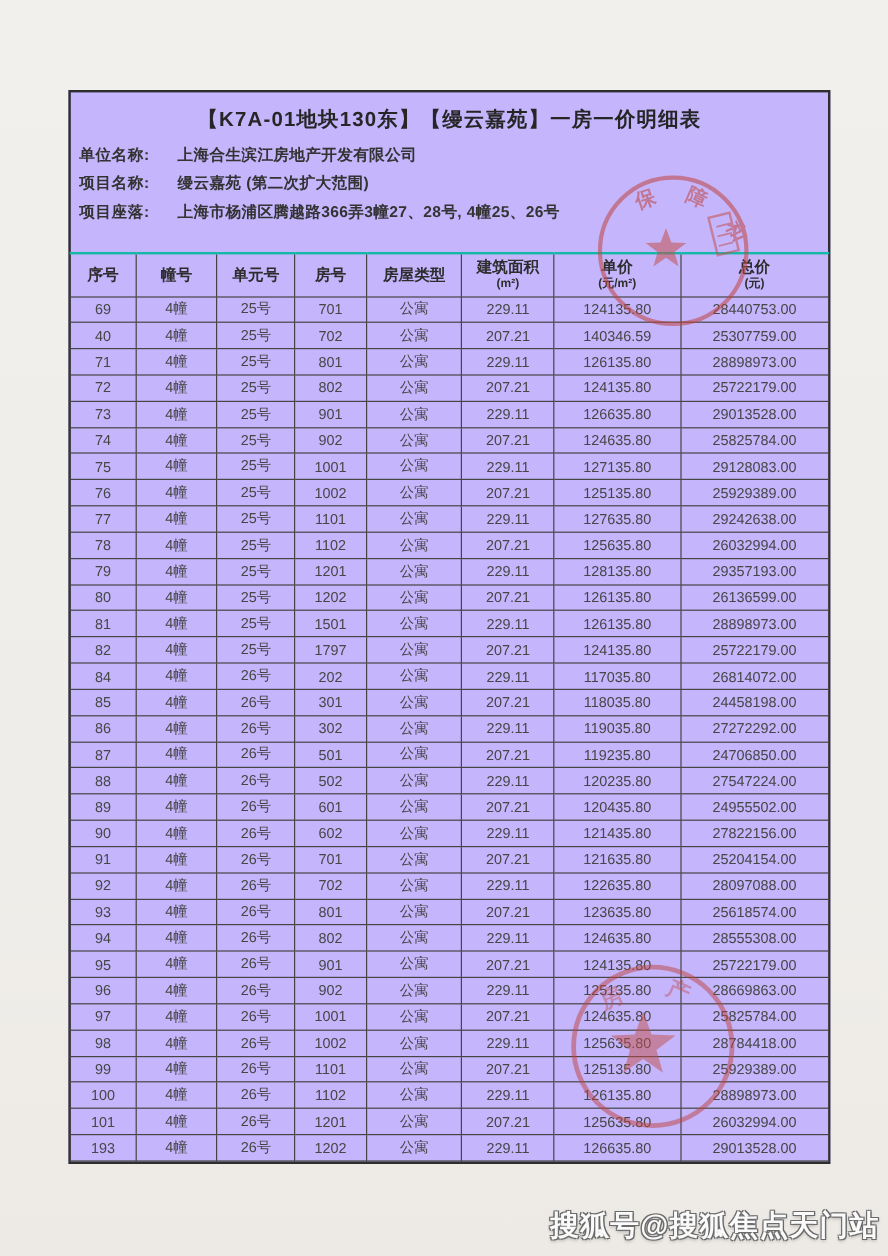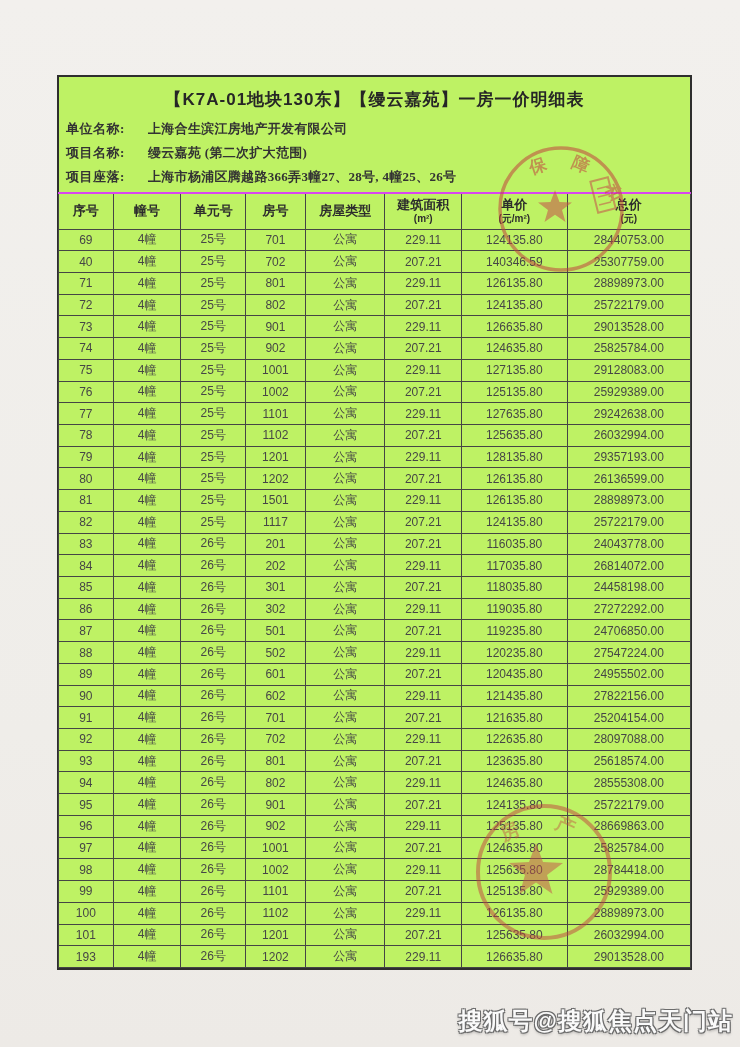--- a/index.html
+++ b/index.html
@@ -6,46 +6,46 @@
   html,body { width:740px; height:1047px; }
   body {
     position:relative;
     background:linear-gradient(180deg,#f2f0ed 0%,#efede9 70%,#edeae6 100%);
     font-family:"Liberation Sans","DejaVu Sans",sans-serif;
     color:#3f3f3f;
     overflow:hidden;
   }
   .doc-box {
     position:absolute; left:57px; top:75px; width:635px; height:895px;
-    background:#bef264;
+    background:#c4b5fd;
     border:2px solid #2e2e2e;
     display:flex; flex-direction:column;
   }
   .doc-title {
     height:38px; display:flex; align-items:center; justify-content:center;
     font-size:17px; font-weight:bold; color:#262626; letter-spacing:1px;
     padding-top:6px;
   }
-  .info-block { padding:2px 0 3px 7px;font-family:Liberation Serif, serif; }
+  .info-block { padding:2px 0 21px 7px; }
   .info-line {
     display:flex; align-items:center; height:24px;
     font-size:13px; font-weight:bold; color:#333;
   }
   .info-label { flex:0 0 82px; letter-spacing:0.5px; }
   .info-value { letter-spacing:0.3px; }
   table.price-table {
     width:calc(100% + 2px); margin-left:-1px;
     border-collapse:collapse; table-layout:fixed; flex:1;
   }
   .price-table th, .price-table td {
     border:1px solid #454545; text-align:center; vertical-align:middle;
     overflow:hidden; white-space:nowrap;
   }
   .price-table thead th {
-    border-top:2px solid #d946ef;
+    border-top:2px solid #14b8a6;
     height:36px; font-size:13px; font-weight:bold; color:#2d2d2d;
     line-height:1.2;
   }
   .price-table thead th .sub { font-size:10px; font-weight:bold; }
   .price-table tbody td { height:21px; font-size:12px; color:#464646; }
   
   .stamp { position:absolute; pointer-events:none; }
   .stamp-top { left:493px; top:139px; width:136px; height:136px; }
   .stamp-bottom { left:470px; top:799px; width:150px; height:146px; }
   
@@ -249,35 +249,25 @@
           <td>1501</td>
           <td>公寓</td>
           <td>229.11</td>
           <td>126135.80</td>
           <td>28898973.00</td>
         </tr>
         <tr>
           <td>82</td>
           <td>4幢</td>
           <td>25号</td>
-          <td>1117</td>
+          <td>1797</td>
           <td>公寓</td>
           <td>207.21</td>
           <td>124135.80</td>
           <td>25722179.00</td>
-        </tr>
-        <tr>
-          <td>83</td>
-          <td>4幢</td>
-          <td>26号</td>
-          <td>201</td>
-          <td>公寓</td>
-          <td>207.21</td>
-          <td>116035.80</td>
-          <td>24043778.00</td>
         </tr>
         <tr>
           <td>84</td>
           <td>4幢</td>
           <td>26号</td>
           <td>202</td>
           <td>公寓</td>
           <td>229.11</td>
           <td>117035.80</td>
           <td>26814072.00</td>

